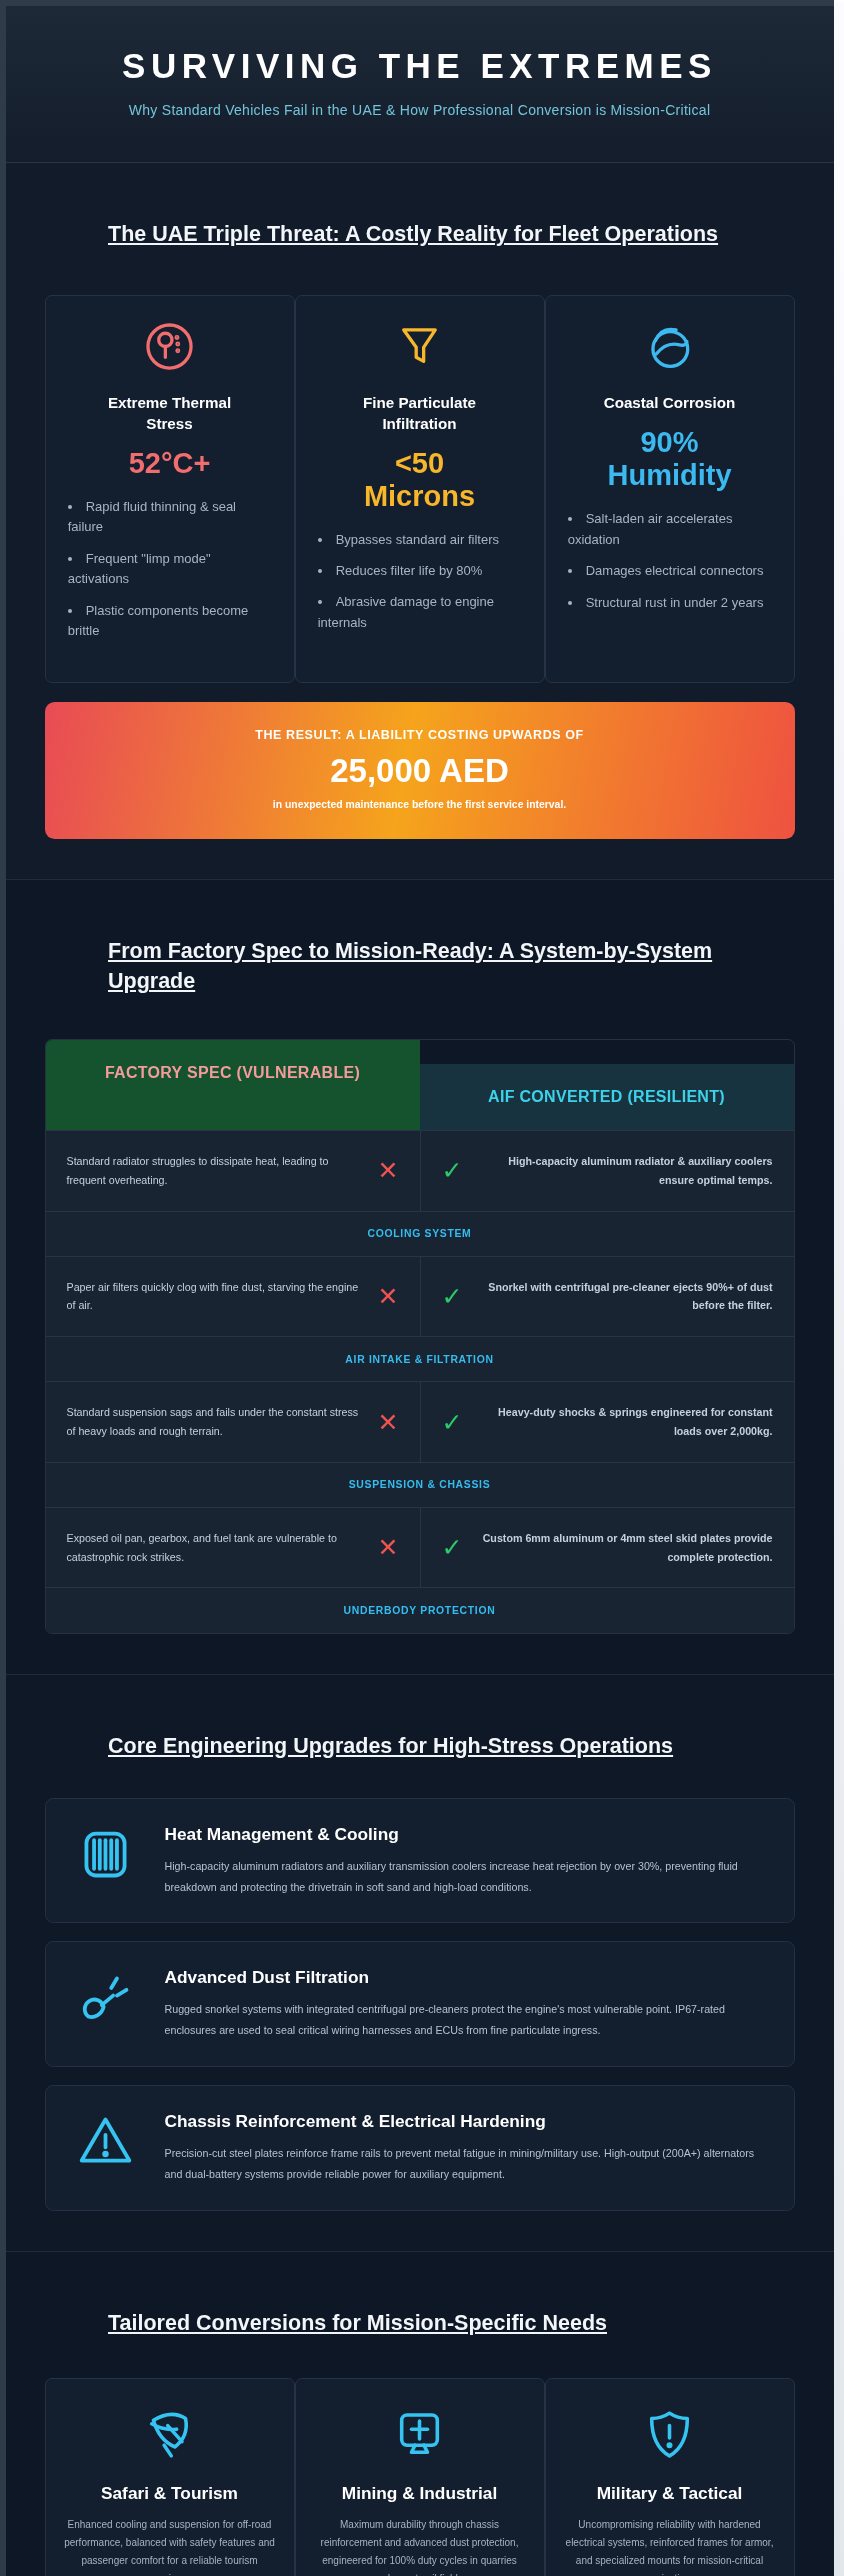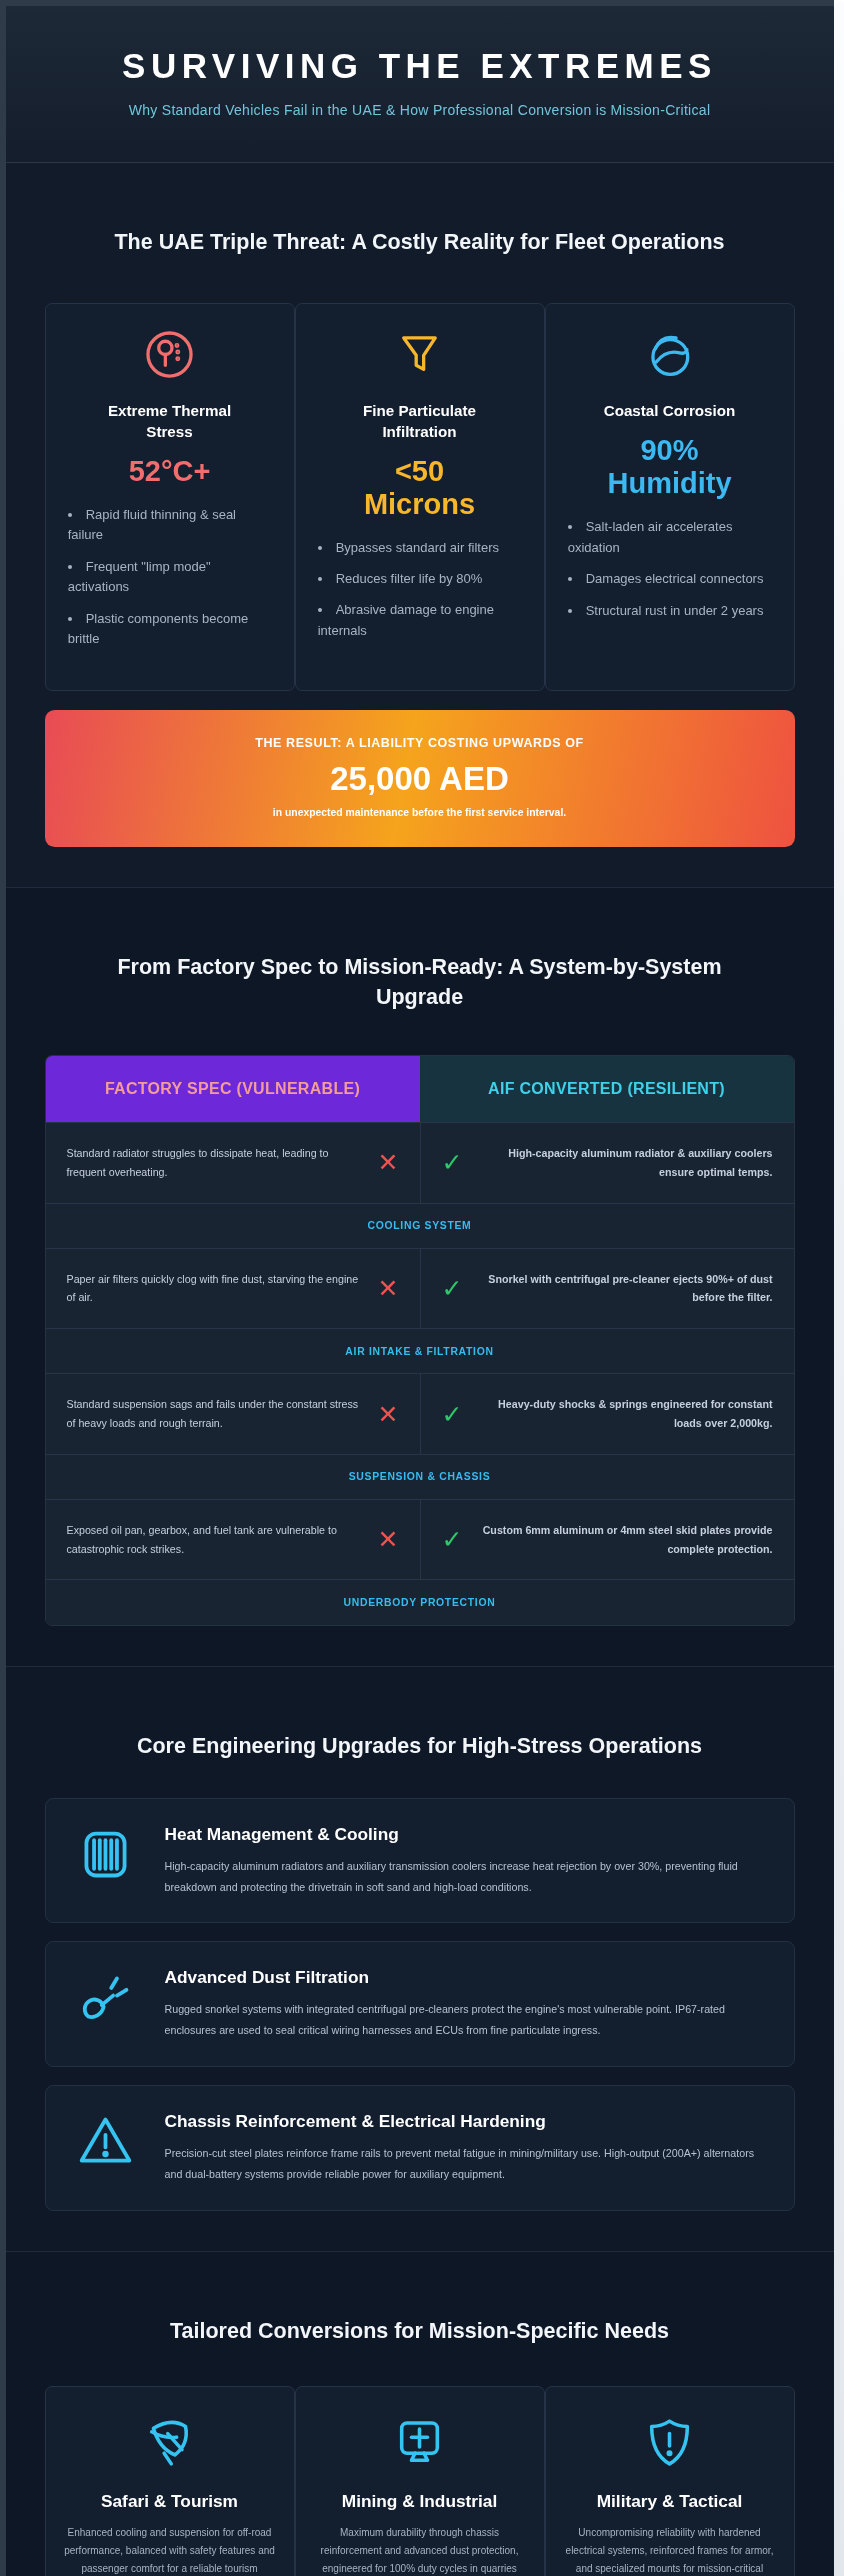--- a/index.html
+++ b/index.html
@@ -40,22 +40,22 @@
   }
   .hero h1 {
     color: #ffffff; font-size: 35px; font-weight: 700; letter-spacing: 5.5px;
   }
   .hero .subtitle {
     margin-top: 16.6px; color: #74c5da; font-size: 14px; letter-spacing: 0.3px;
   }
   
   .sec { padding: 35px 39px 40px; border-bottom: 0.7px solid #202c3d; }
   .sec h2 {
-    text-align: center; color: #f3f6f9; font-size: 21.5px; font-weight: 700;
-    line-height: 1.4; max-width: 623px; margin: 29px auto 0;
+    color: #f3f6f9; font-size: 21.5px; font-weight: 700;
+    line-height: 1.4; max-width: 623px; margin: 21px auto 0; text-decoration: underline;
   }
   .sec-threats { background: #111b2a; }
   .sec-compare { background: #0e1726; }
   .sec-upgrades { background: #0f1827; }
   .sec-missions { background: #0e1726; }
   
   .cards3 { display: grid; grid-template-columns: 1fr 1fr 1fr; gap: 0; margin-top: 46px; }
   .tcard {
     background: #131e2e; border: 0.7px solid #263246; border-radius: 7px;
     padding: 23.5px 18px 29px; text-align: center;
@@ -77,22 +77,22 @@
     padding: 26px 42px 29px;
     background: linear-gradient(100deg, #e84b55 0%, #f5a41c 48%, #ee5240 100%);
   }
   .banner .l1 { font-size: 12.5px; font-weight: 700; letter-spacing: 0.6px; }
   .banner .amount { font-size: 33px; font-weight: 700; margin: 10.4px 0 9px; }
   .banner .l2 { font-size: 10.4px; font-weight: 700; }
   
   .ctable { margin-top: 43px; border: 0.7px solid #263142; border-radius: 7px; overflow: hidden; }
   .thead { display: grid; grid-template-columns: 1fr 1fr; }
   .th { padding: 22px 48px; font-size: 16px; font-weight: 700; text-align: center; line-height: 1.35; letter-spacing: 0.3px; }
-  .th-left { background: #6d28d9; color: #f49b9b; }
-  .th-right { background: #17333f; color: #3ed2ea; }
+  .th-left { background: #14532d; color: #f49b9b; }
+  .th-right { background: #17333f; color: #3ed2ea; margin-top: 24px; }
   .crow { display: grid; grid-template-columns: 1fr 1fr; background: #192433; border-top: 0.7px solid #283447; }
   .cell { padding: 21px 21px; font-size: 10.7px; line-height: 1.75; color: #c6d0dc; display: flex; align-items: center; gap: 18px; }
   .cell .txt { flex: 1; }
   .cell-left .txt { text-align: left; }
   .cell-right { border-left: 0.7px solid #283447; }
   .cell-right .txt { text-align: right; font-weight: bold; }
   .mark { font-size: 25px; line-height: 1; flex: 0 0 auto; }
   .mark-x { color: #ef5350; }
   .mark-ok { color: #2bc968; }
   .sysrow {

